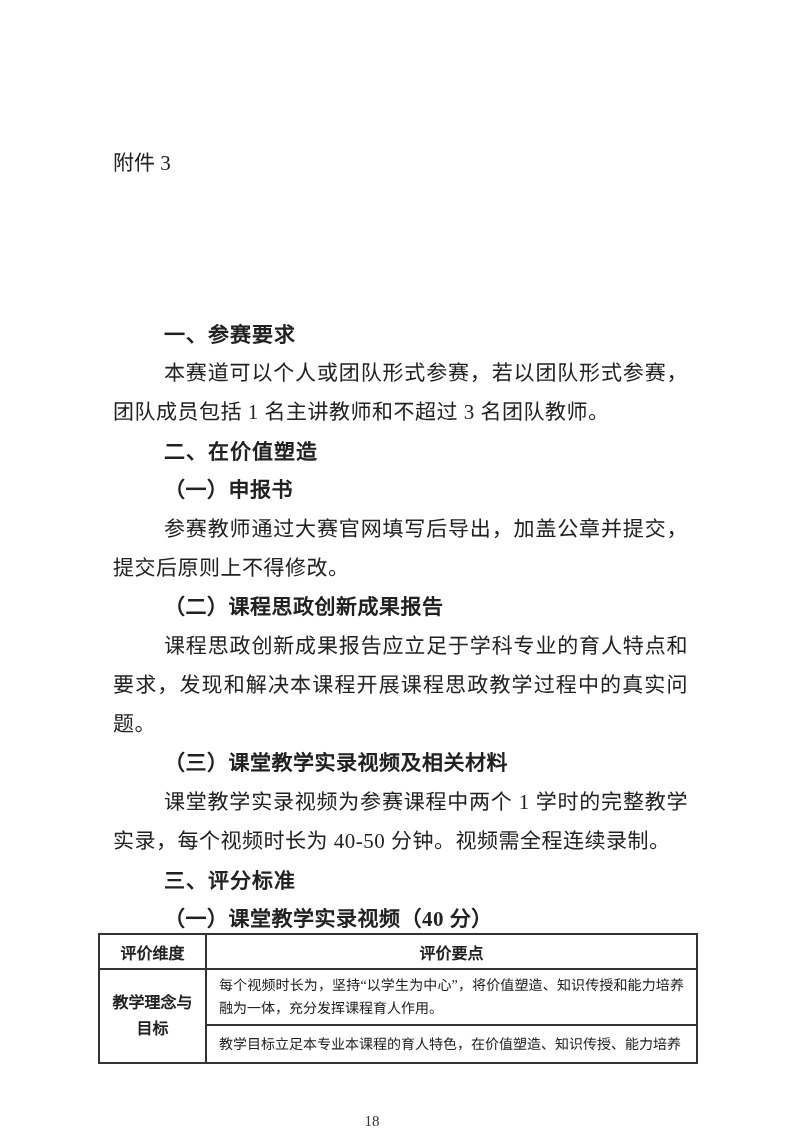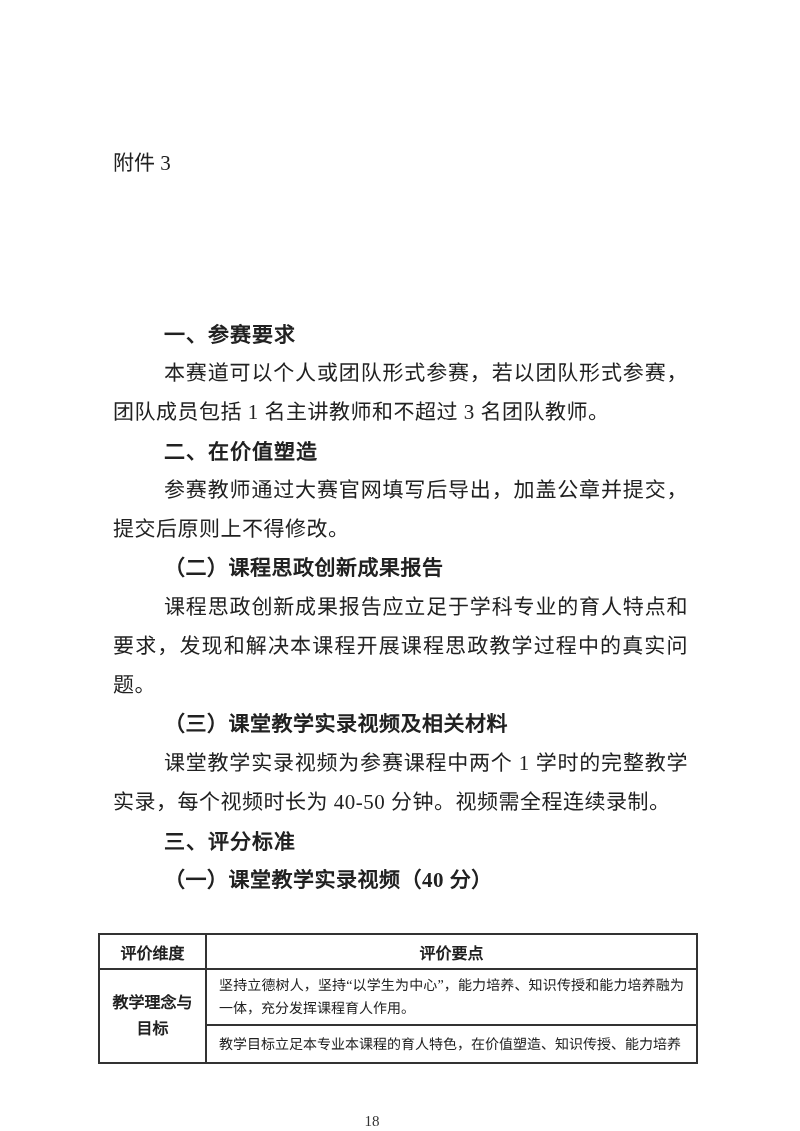--- a/index.html
+++ b/index.html
@@ -107,20 +107,21 @@
 
 <div class="page">
 
   <div class="attachment-label">附件 3</div>
 
 
   <div class="content">
     <div class="section-heading">一、参赛要求</div>
     <div class="paragraph">本赛道可以个人或团队形式参赛，若以团队形式参赛，团队成员包括 1 名主讲教师和不超过 3 名团队教师。</div>
     <div class="section-heading">二、在价值塑造</div>
+    <div class="sub-heading">（一）申报书</div>
     <div class="paragraph">参赛教师通过大赛官网填写后导出，加盖公章并提交，提交后原则上不得修改。</div>
     <div class="sub-heading">（二）课程思政创新成果报告</div>
     <div class="paragraph">课程思政创新成果报告应立足于学科专业的育人特点和要求，发现和解决本课程开展课程思政教学过程中的真实问题。</div>
     <div class="sub-heading">（三）课堂教学实录视频及相关材料</div>
     <div class="paragraph">课堂教学实录视频为参赛课程中两个 1 学时的完整教学实录，每个视频时长为 40-50 分钟。视频需全程连续录制。</div>
     <div class="section-heading">三、评分标准</div>
     <div class="sub-heading">（一）课堂教学实录视频（40 分）</div>
   </div>
 
   <table class="score-table">
@@ -130,21 +131,21 @@
     </colgroup>
     <thead>
       <tr>
         <th>评价维度</th>
         <th>评价要点</th>
       </tr>
     </thead>
     <tbody>
       <tr class="row-tall">
         <td class="dim-cell" rowspan="2">教学理念与目标</td>
-        <td class="point-cell">坚持立德树人，坚持“以学生为中心”，能力培养、知识传授和能力培养融为一体，充分发挥课程育人作用。</td>
+        <td class="point-cell">每个视频时长为，坚持“以学生为中心”，将价值塑造、知识传授和能力培养融为一体，充分发挥课程育人作用。</td>
       </tr>
       <tr class="row-short">
         <td class="point-cell">教学目标立足本专业本课程的育人特色，在价值塑造、知识传授、能力培养</td>
       </tr>
     </tbody>
   </table>
 
   <div class="page-number">18</div>
 
 </div>

